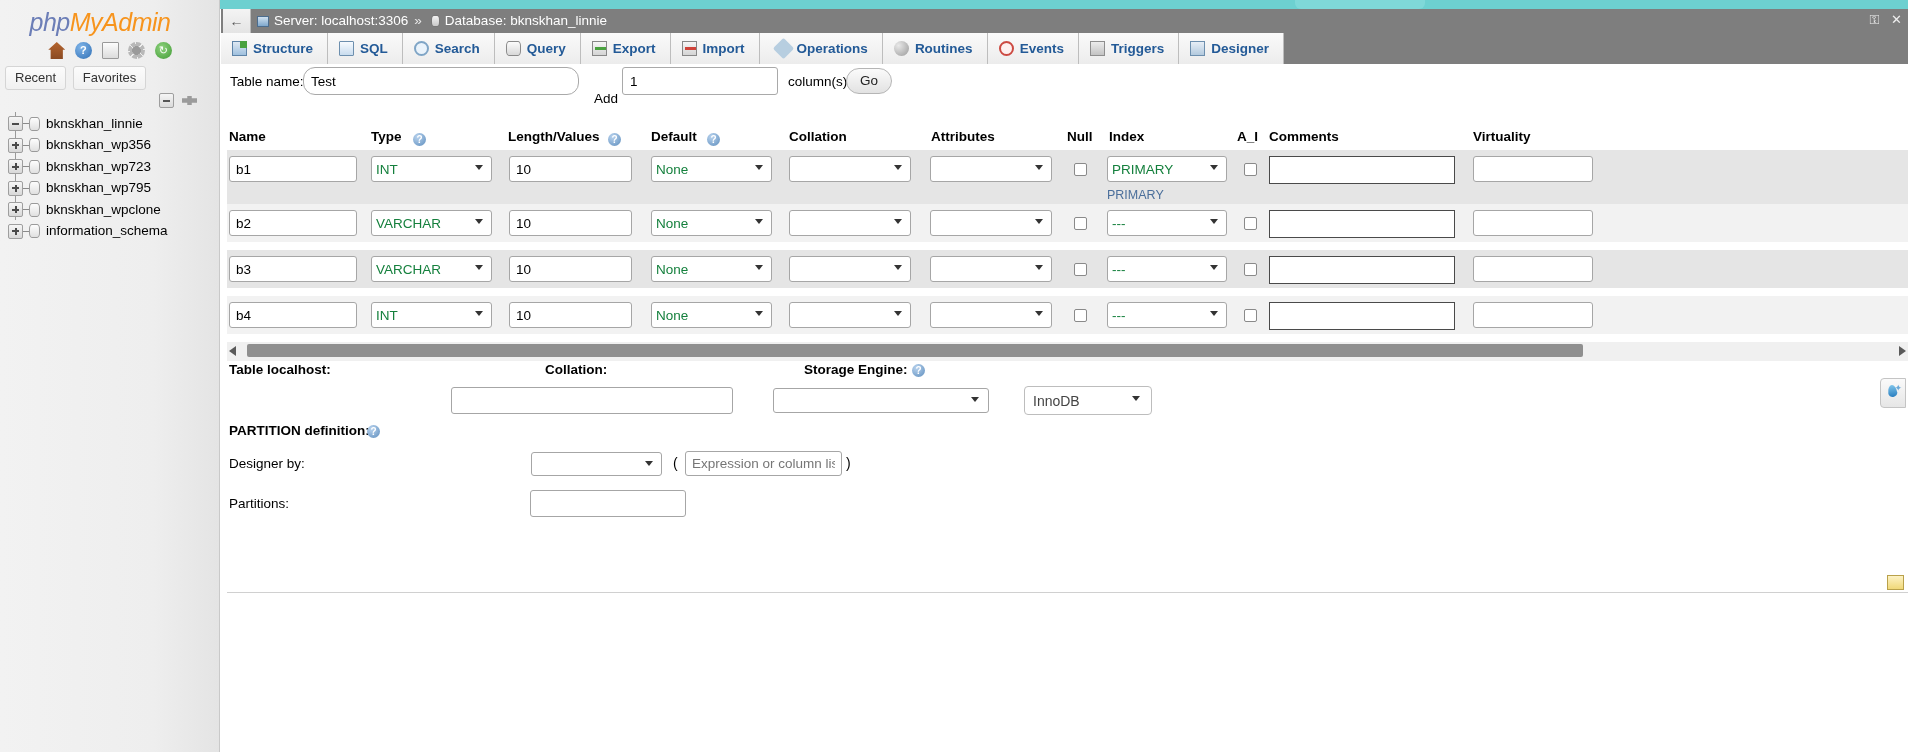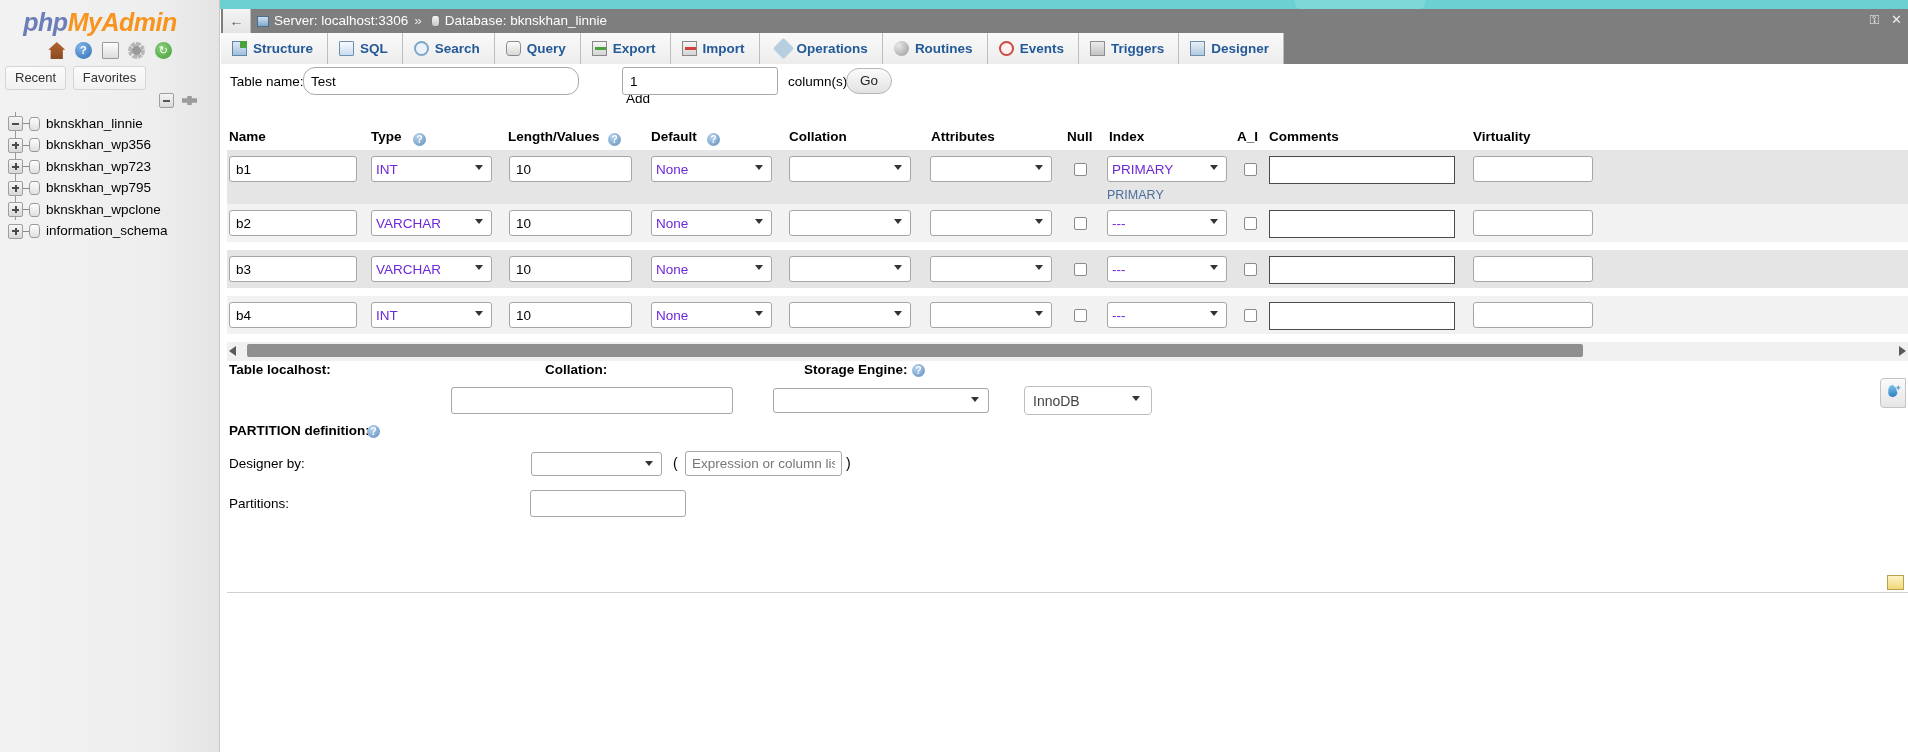--- a/index.html
+++ b/index.html
@@ -26,21 +26,21 @@
   
   #sidebar {
     position: absolute; left: 0; top: 0; width: 220px; height: 752px;
     background: linear-gradient(to right, #f2f2f2 0%, #eeeeee 70%, #e4e4e4 100%);
     border-right: 1px solid #c9c9c9;
   }
   #logo {
     position: absolute; left: 0; top: 8px; width: 200px;
     text-align: center;
     font-family: "Liberation Sans", sans-serif;
-    font-size: 25px; font-weight: bold; font-style: italic;
+    font-size: 25px; font-weight: normal; font-style: italic;
     letter-spacing: -0.5px;
   }
   #logo .php { color: #6c7eb7; }
   #logo .mya { color: #f7941d; }
 
   #logo-icons {
     position: absolute; left: 0; top: 42px; width: 220px;
     text-align: center;
   }
   #logo-icons .ic {
@@ -219,21 +219,21 @@
     background: #fff;
   }
   .lbl { font-size: 13.5px; color: #000; }
   #tn-label { position: absolute; left: 9px; top: 10px; }
   #tn-input {
     position: absolute; left: 82px; top: 3px; width: 276px; height: 28px;
     border: 1px solid #a9a9a9; border-radius: 12px;
     padding: 0 7px; font-size: 13.5px; font-family: "Liberation Sans", sans-serif;
     color: #000; background: #fff;
   }
-  #add-label { position: absolute; left: 373px; top: 27px; margin-left: 32px; }
+  #add-label { position: absolute; left: 373px; top: 27px; }
   #add-input {
     position: absolute; left: 401px; top: 3px; width: 156px; height: 28px;
     border: 1px solid #a9a9a9; border-radius: 3px;
     padding: 0 7px; font-size: 13.5px; font-family: "Liberation Sans", sans-serif;
     color: #000; background: #fff;
   }
   #cols-label { position: absolute; left: 567px; top: 10px; text-align: right; }
   #go-btn {
     position: absolute; left: 625px; top: 4px; height: 26px; padding: 0 13px;
     background: linear-gradient(#fbfbfb,#e2e2e2);
@@ -276,21 +276,21 @@
 
   .fin {
     position: absolute; top: 6px; height: 26px;
     border: 1px solid #a6a6a6; border-radius: 3px;
     background: #fff; font-size: 13.5px; color: #000;
     padding: 0 6px; font-family: "Liberation Sans", sans-serif;
   }
   .fsel {
     position: absolute; top: 6px; height: 26px;
     border: 1px solid #a6a6a6; border-radius: 3px;
-    background: #fff; font-size: 13.5px; color: #6d28d9;
+    background: #fff; font-size: 13.5px; color: #15803d;
     padding: 0 4px; font-family: "Liberation Sans", sans-serif;
     -webkit-appearance: none; appearance: none;
   }
   .caret {
     position: absolute; top: 15px; width: 0; height: 0;
     border-left: 4.5px solid transparent; border-right: 4.5px solid transparent;
     border-top: 5px solid #333; pointer-events: none;
   }
   .fchk {
     position: absolute; top: 13px; width: 13px; height: 13px;

